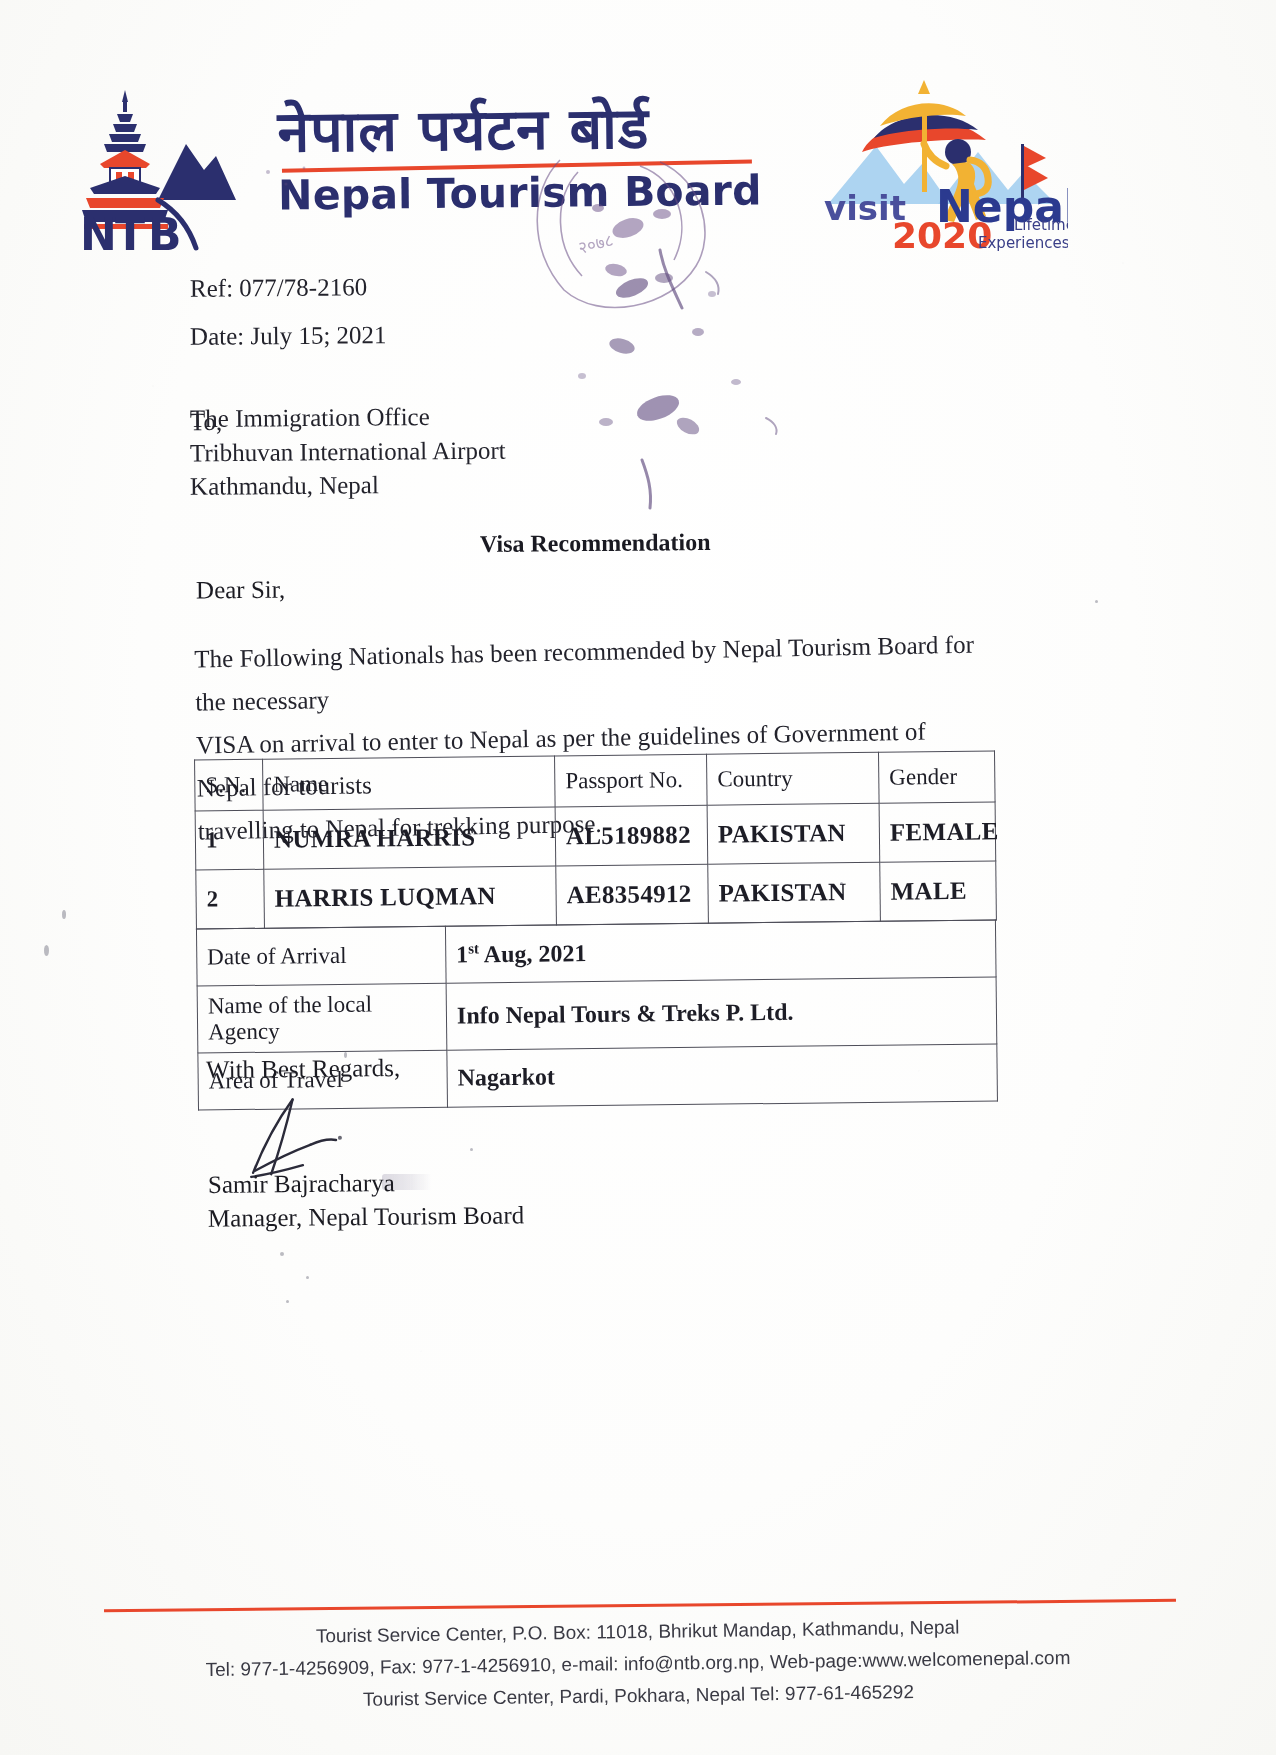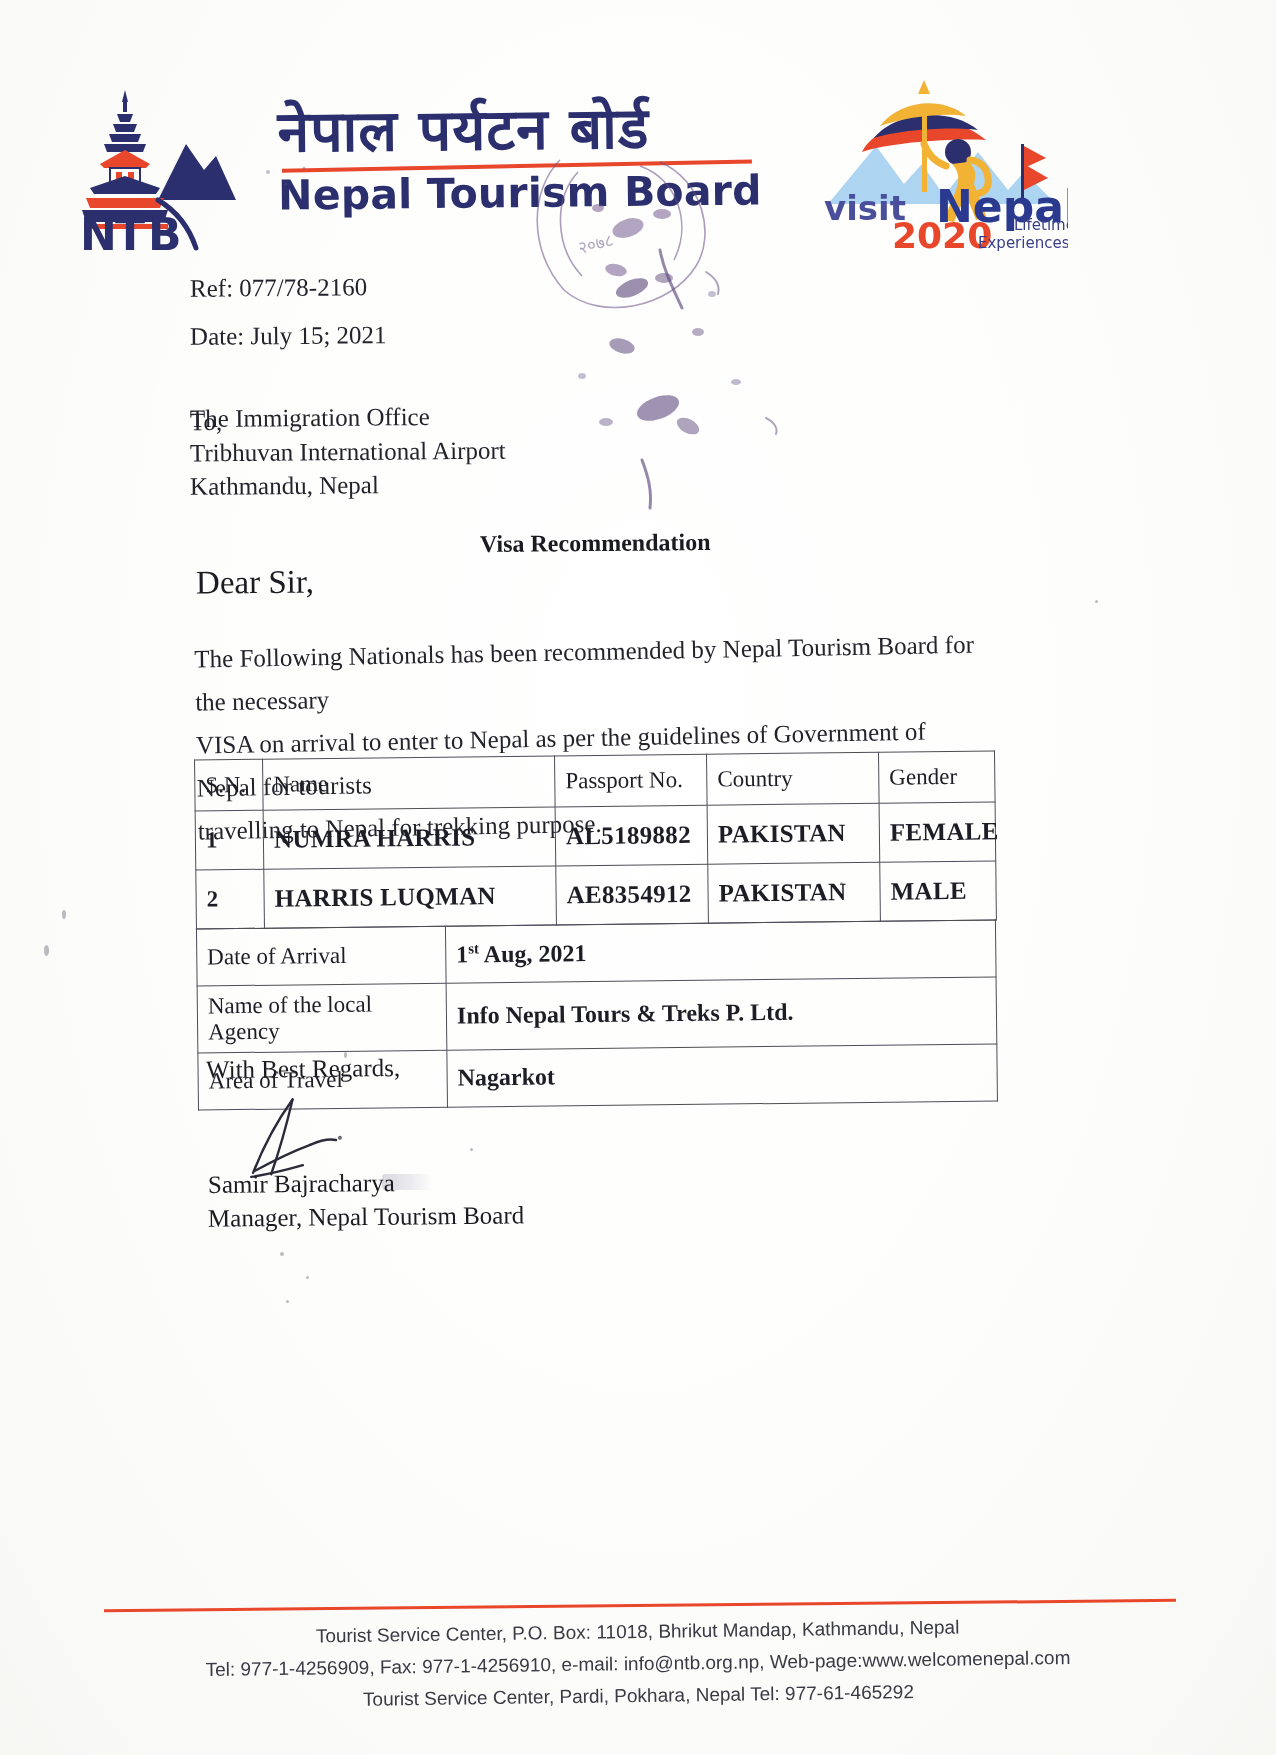--- a/index.html
+++ b/index.html
@@ -71,21 +71,21 @@
   .addr1 {left:190px;top: 152px;transform:rotate(-0.5deg);}
   .addr2 {left:190px;top: 186px;transform:rotate(-0.5deg);}
   .addr3 {left:190px;top: 220px;transform:rotate(-0.5deg);}
 
   .subject{
     position:absolute;left:480px;top:278px;
     font-size:24px;font-weight:700;color:#1a1a22;white-space:nowrap;
     transform:rotate(-0.5deg);
   }
   .salutation{
-    position:absolute;left:196px;top:312px;font-size:33px;
+    position:absolute;left:196px;top:324px;font-size:25px;
     transform:rotate(-0.5deg);
   }
 
   .para{
     position:absolute;left:196px;top:378px;width:790px;
     font-size:25px;line-height:43px;color:#23232c;
     transform:rotate(-1.1deg);
   }
   .para span{display:block;}
 

